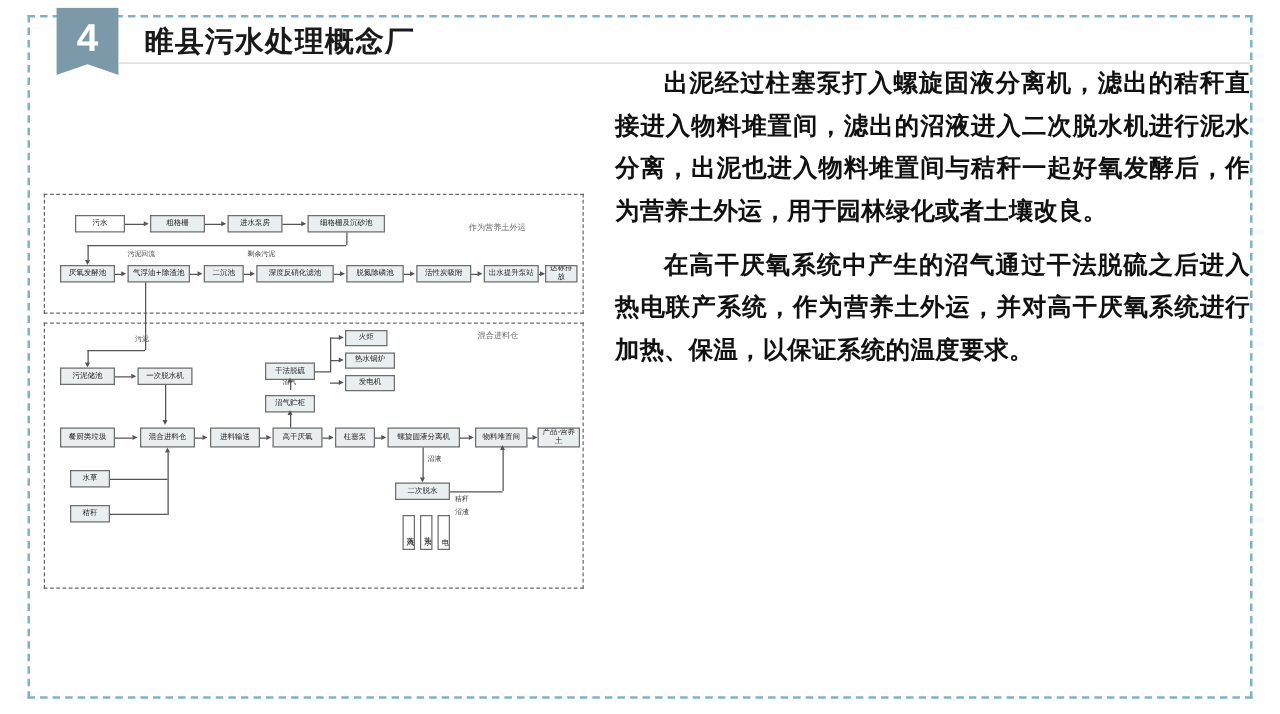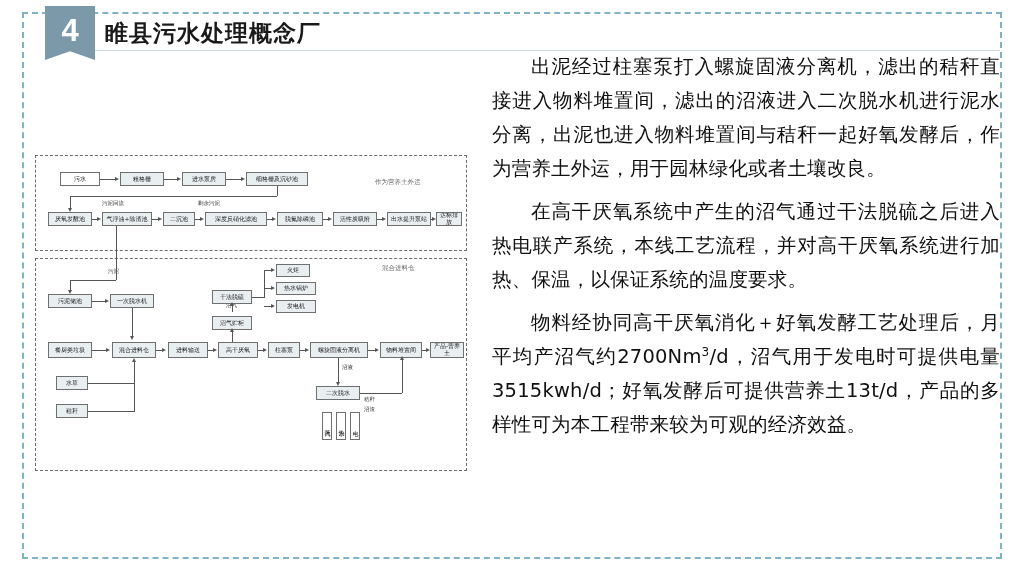--- a/index.html
+++ b/index.html
@@ -49,21 +49,21 @@
     display: flex;
     align-items: center;
     justify-content: center;
     line-height: 1;
     padding-bottom: 6px;
     box-sizing: border-box;
     clip-path: polygon(0 0, 100% 0, 100% 100%, 50% 84%, 0 100%);
     font-family: "Liberation Sans", sans-serif;
   }
   .header-title {
-    margin-left: 10px;
+    margin-left: 21px;
     font-size: 23px;
     font-weight: bold;
     color: #1a1a1a;
     letter-spacing: 1px;
     font-family: "DejaVu Sans", sans-serif;
   }
   .header-rule {
     position: absolute;
     left: 95px;
     top: 50px;
@@ -72,20 +72,21 @@
     background: #cfd8dc;
   }
   
   .text-col {
     position: absolute;
     left: 492px;
     top: 50px;
     width: 508px;
     font-family: "DejaVu Sans", sans-serif;
     color: #111111;
+    font-weight: bold;
   }
   .para {
     font-size: 19.5px;
     line-height: 34px;
     text-indent: 2em;
     text-align: justify;
     margin: 0 0 9px 0;
     letter-spacing: 0.2px;
   }
   .para sup {
@@ -178,22 +179,21 @@
   <div class="dashed-frame"></div>
 
   <div class="header">
     <div class="badge">4</div>
     <div class="header-title">睢县污水处理概念厂</div>
   </div>
   <div class="header-rule"></div>
 
   <div class="text-col">
     <p class="para">出泥经过柱塞泵打入螺旋固液分离机，滤出的秸秆直接进入物料堆置间，滤出的沼液进入二次脱水机进行泥水分离，出泥也进入物料堆置间与秸秆一起好氧发酵后，作为营养土外运，用于园林绿化或者土壤改良。</p>
-    <p class="para">在高干厌氧系统中产生的沼气通过干法脱硫之后进入热电联产系统，本线工艺流程，并对高干厌氧系统进行加热、保温，以保证系统的温度要求。</p>
-    <p class="para"><span>物料经协同高干厌氧消化＋好氧发酵工艺处理后，月平均产沼气约2700Nm</span><sup>3</sup><span>/d，沼气用于发电时可提供电量3515kwh/d；好氧发酵后可提供营养土13t/d，产品的多样性可为本工程带来较为可观的经济效益。</span></p>
+    <p class="para">在高干厌氧系统中产生的沼气通过干法脱硫之后进入热电联产系统，作为营养土外运，并对高干厌氧系统进行加热、保温，以保证系统的温度要求。</p>
   </div>
 
   <div class="diagram">
 
     <div class="dgroup top"></div>
     <div class="gtitle" style="left:345px; top:28px;">作为营养土外运</div>
 
     <div class="node plain" style="left:30px; top:22px; width:40px; height:14px;">污水</div>
     <div class="node" style="left:90px; top:22px; width:44px; height:14px;">粗格栅</div>
     <div class="node" style="left:152px; top:22px; width:44px; height:14px;">进水泵房</div>

